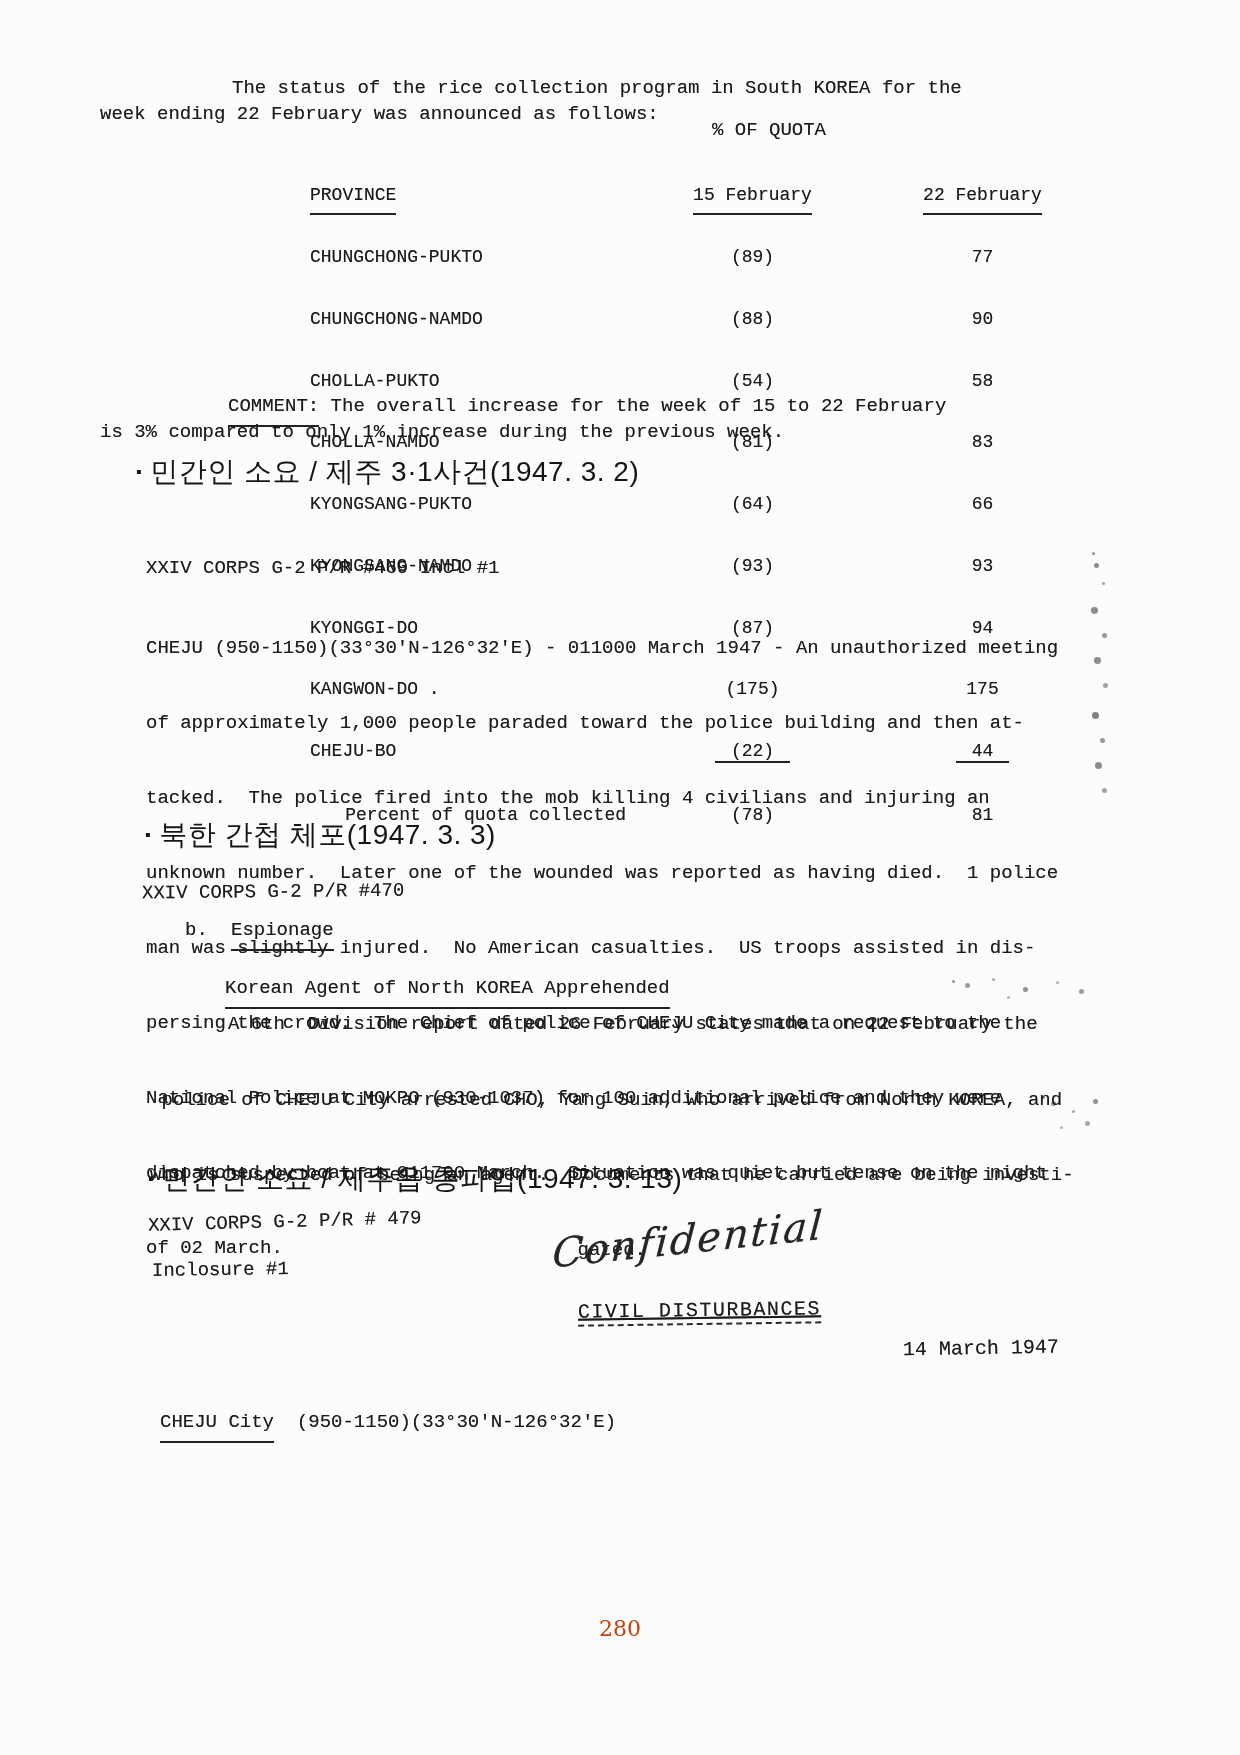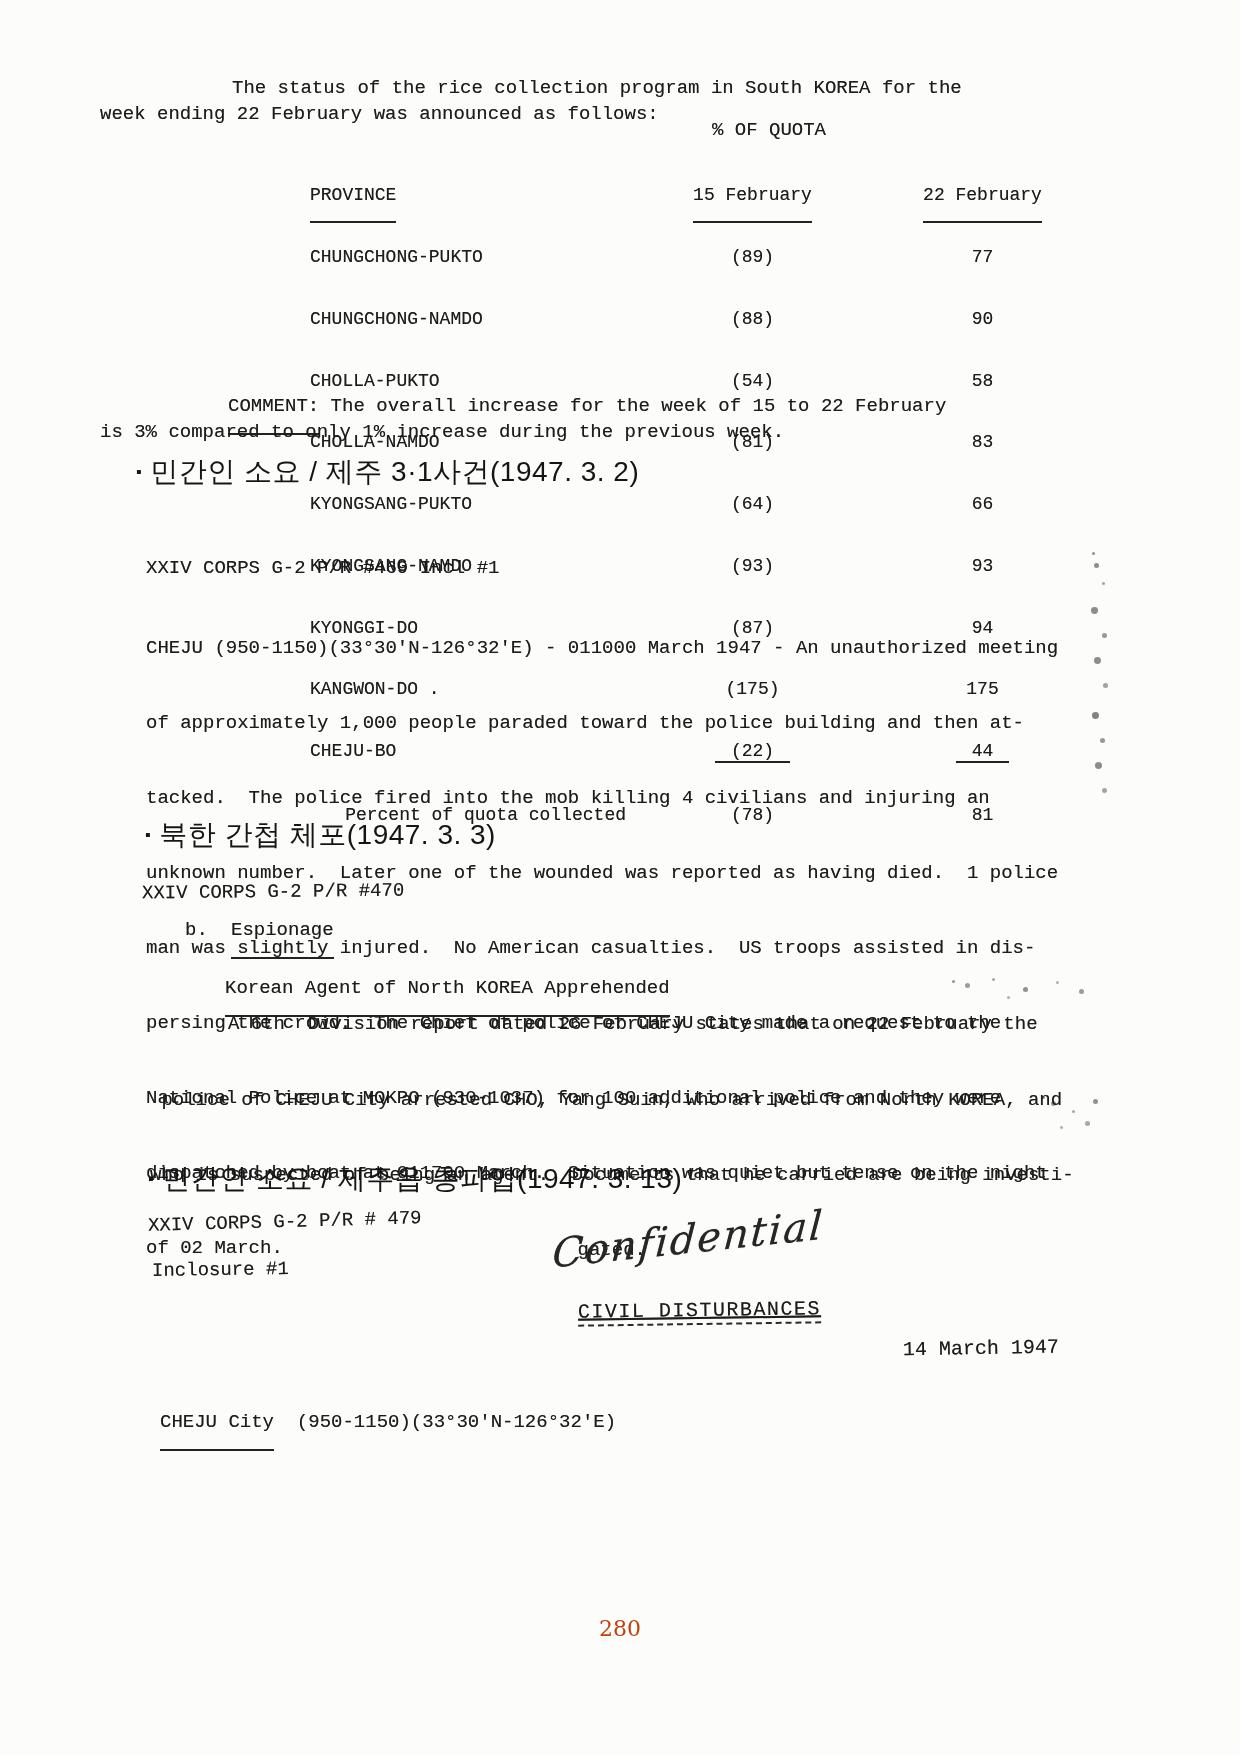--- a/index.html
+++ b/index.html
@@ -12,21 +12,21 @@
     color:#1c1c1c;
   }
   .mono{
     font-family:"Liberation Mono",monospace;
     font-size:19px;
     line-height:25px;
     white-space:pre;
     text-shadow:0 0 .6px rgba(20,20,20,.55);
   }
   .abs{position:absolute;}
-  .u{border-bottom:2px solid #222;padding-bottom:16px;margin-top:47px;}
+  .u{border-bottom:2px solid #222;padding-bottom:8px;margin-top:47px;}
   
   .intro1{left:223px;top:76px;margin-left:9px;}
   .intro2{left:100px;top:102px;}
   
   .quota-head{left:712px;top:118px;font-size:19px;}
   .qtable{
     position:absolute;left:310px;top:144px;width:800px;
     font-family:"Liberation Mono",monospace;font-size:18px;line-height:20.6px;
     white-space:pre;text-shadow:0 0 .6px rgba(20,20,20,.55);
   }

